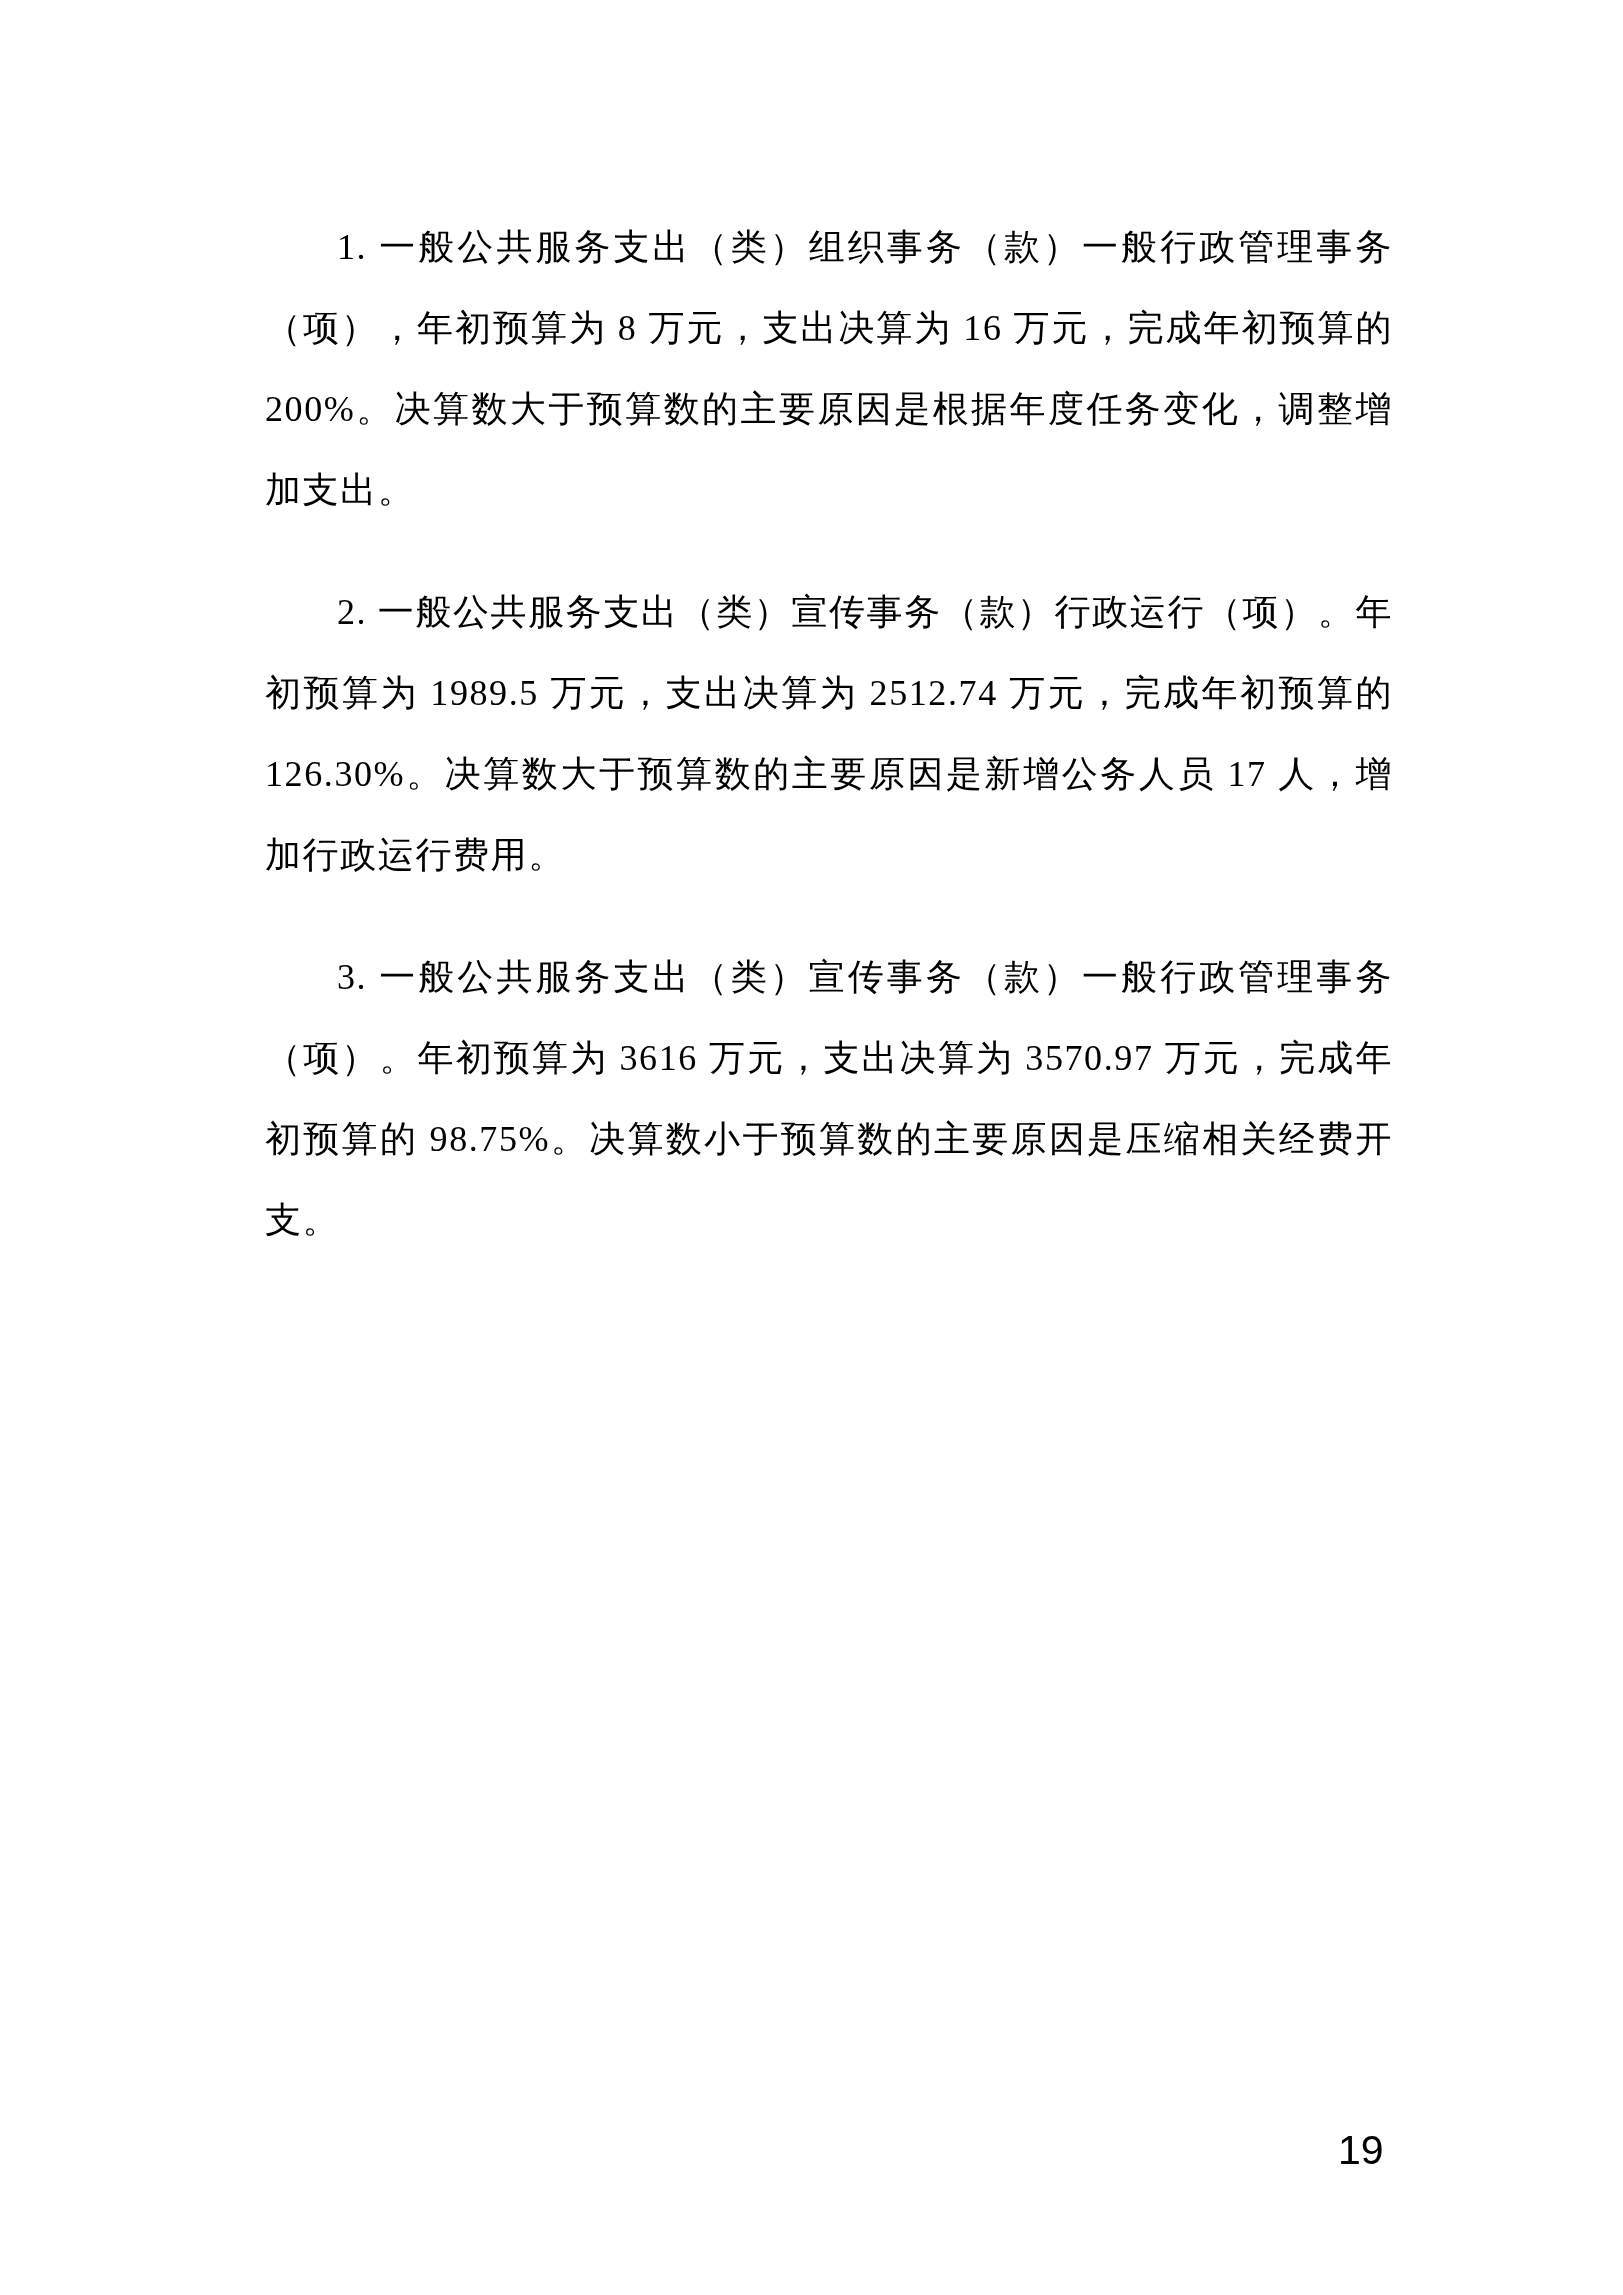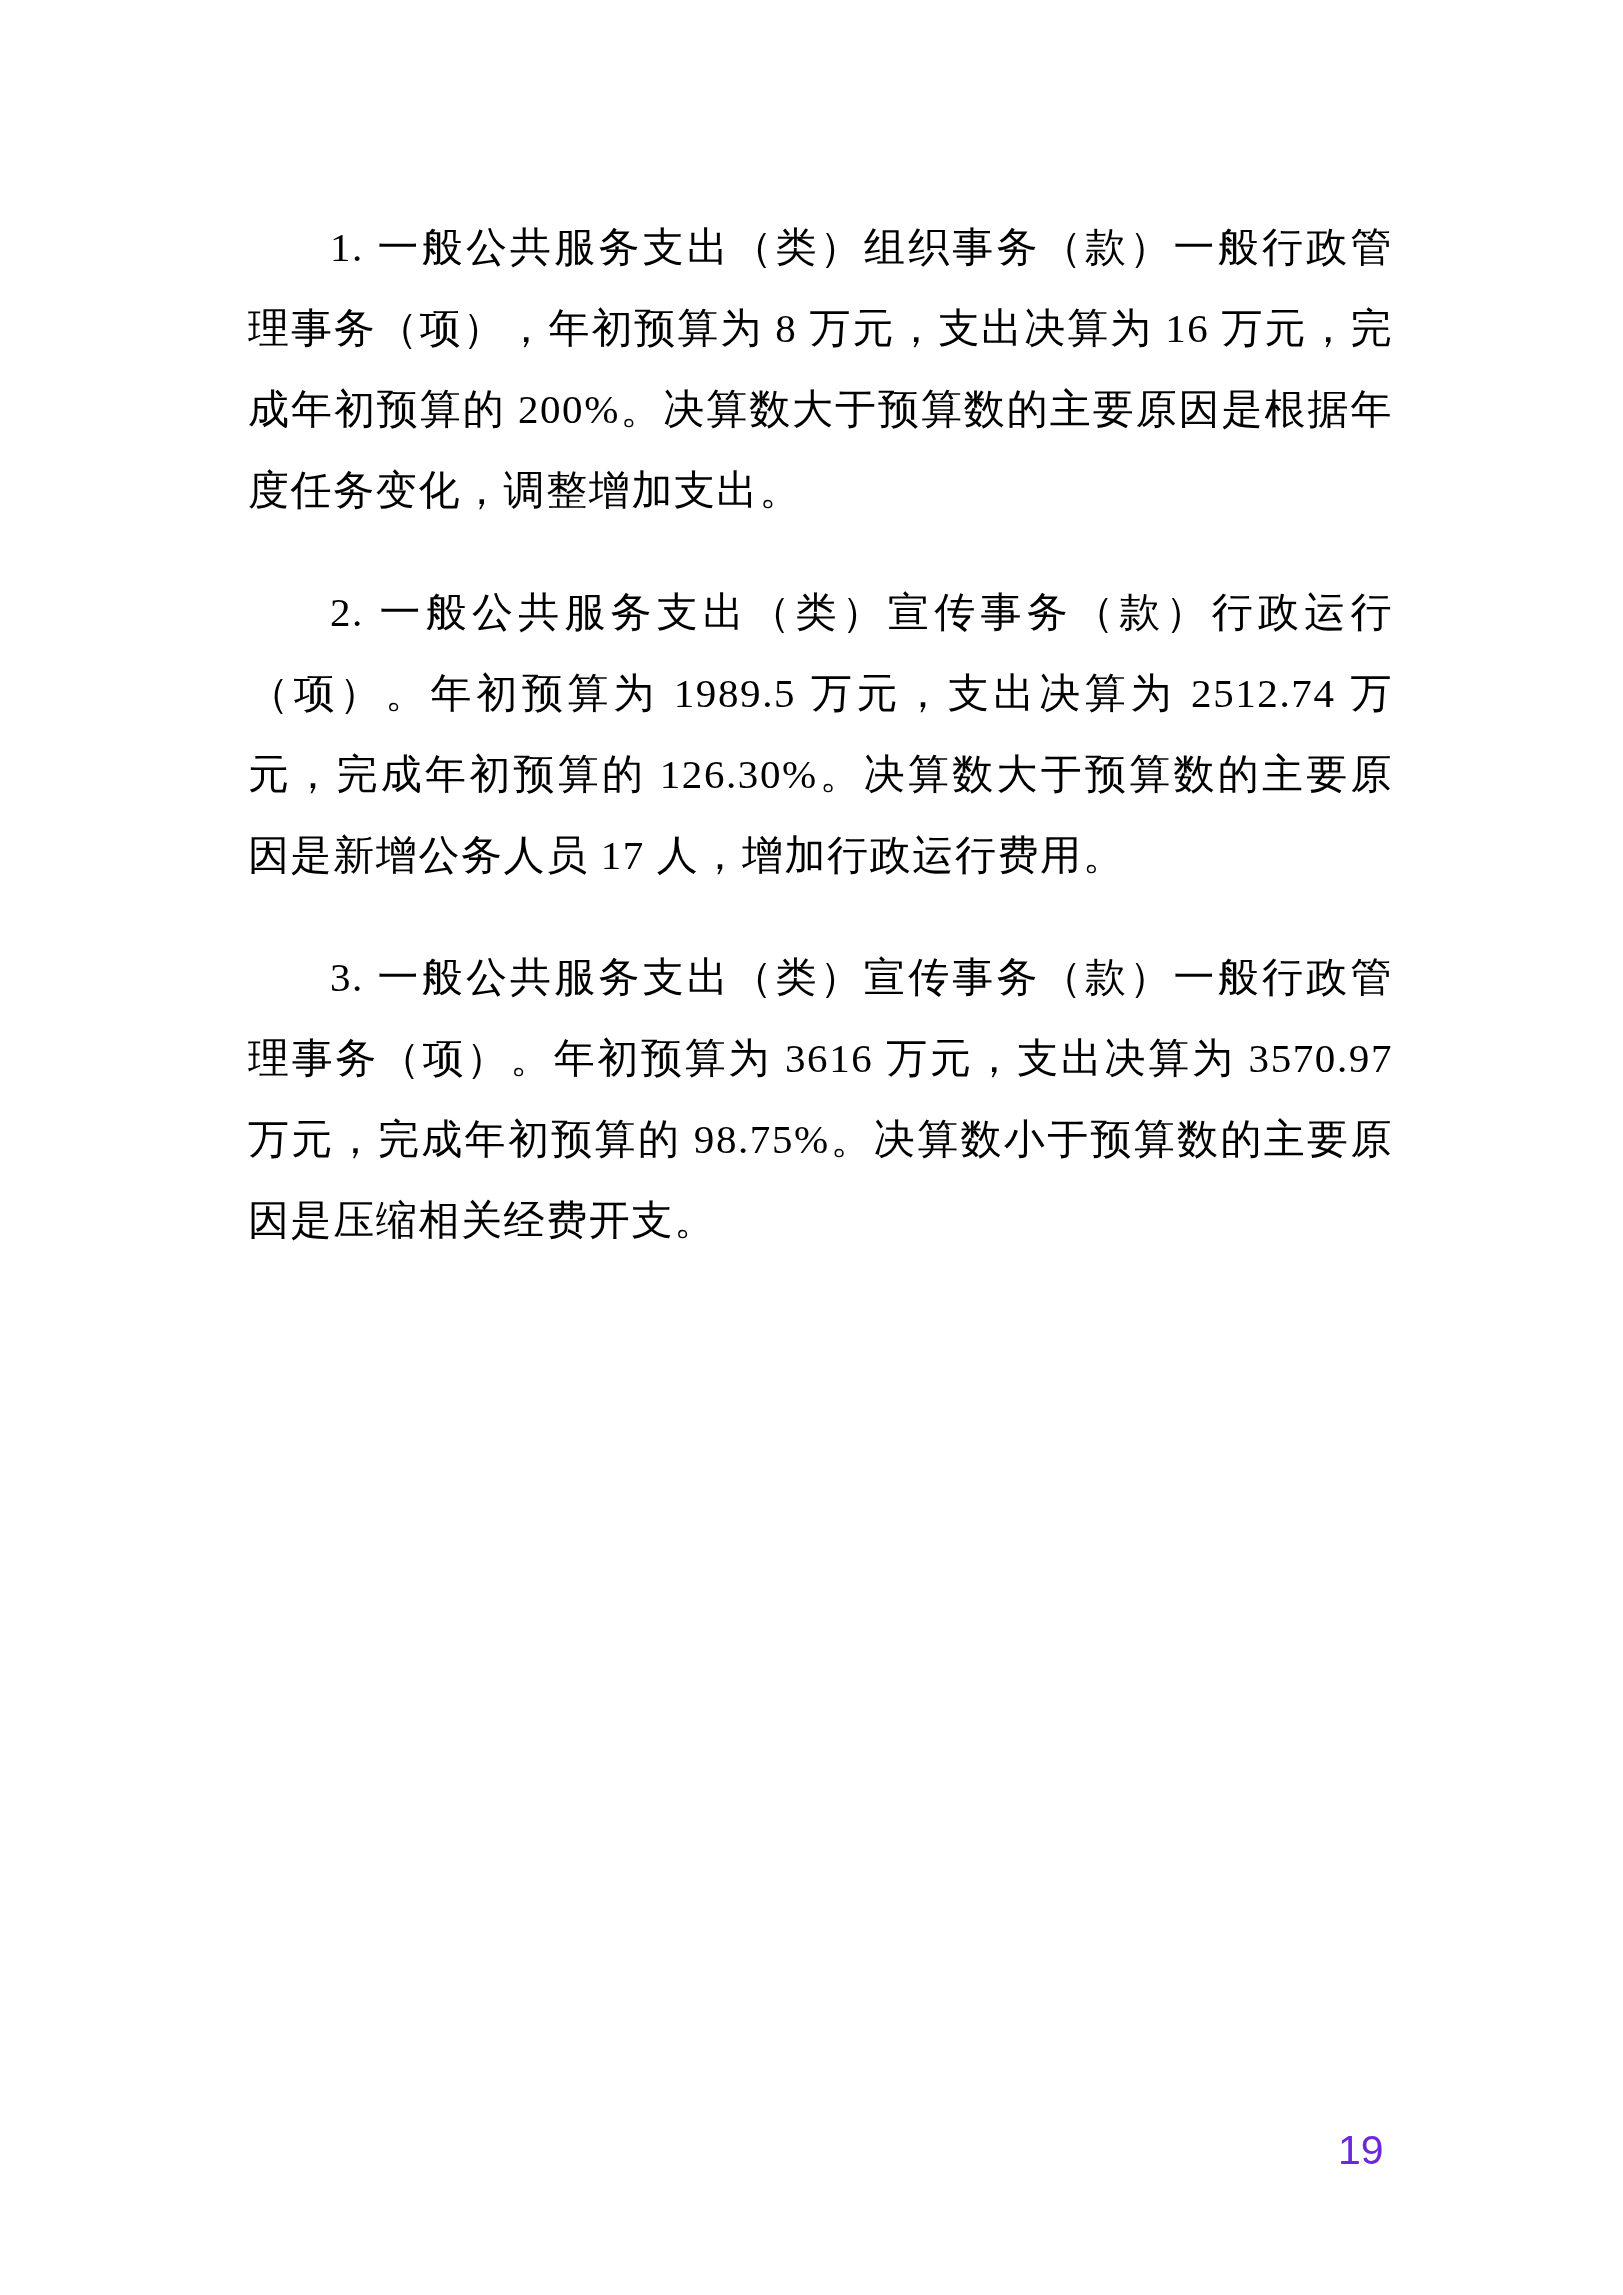--- a/index.html
+++ b/index.html
@@ -16,36 +16,36 @@
     font-family: "Liberation Serif", "DejaVu Serif", serif;
     color: #000000;
   }
   .content {
     position: absolute;
     left: 248px;
     top: 207px;
     width: 1145px;
   }
   .content p {
-    margin: 0 0 41px 0;
-    font-size: 41px;
+    margin: 0 0 41px 17px;
+    font-size: 36px;
     line-height: 81px;
     letter-spacing: 1.6px;
     text-indent: 2em;
     text-align: justify;
     word-break: break-all;
   }
   .page-number {
     position: absolute;
     left: 1338px;
     top: 2128px;
     font-family: "Liberation Sans", "DejaVu Sans", sans-serif;
     font-size: 41px;
     line-height: 45px;
-    color: #6d28d9;
+    color: #000000;
   }
 </style>
 </head>
 <body>
 
 <div class="page">
   <div class="content">
     <p>1. 一般公共服务支出（类）组织事务（款）一般行政管理事务（项），年初预算为 8 万元，支出决算为 16 万元，完成年初预算的 200%。决算数大于预算数的主要原因是根据年度任务变化，调整增加支出。</p>
     <p>2. 一般公共服务支出（类）宣传事务（款）行政运行（项）。年初预算为 1989.5 万元，支出决算为 2512.74 万元，完成年初预算的 126.30%。决算数大于预算数的主要原因是新增公务人员 17 人，增加行政运行费用。</p>
     <p>3. 一般公共服务支出（类）宣传事务（款）一般行政管理事务（项）。年初预算为 3616 万元，支出决算为 3570.97 万元，完成年初预算的 98.75%。决算数小于预算数的主要原因是压缩相关经费开支。</p>

